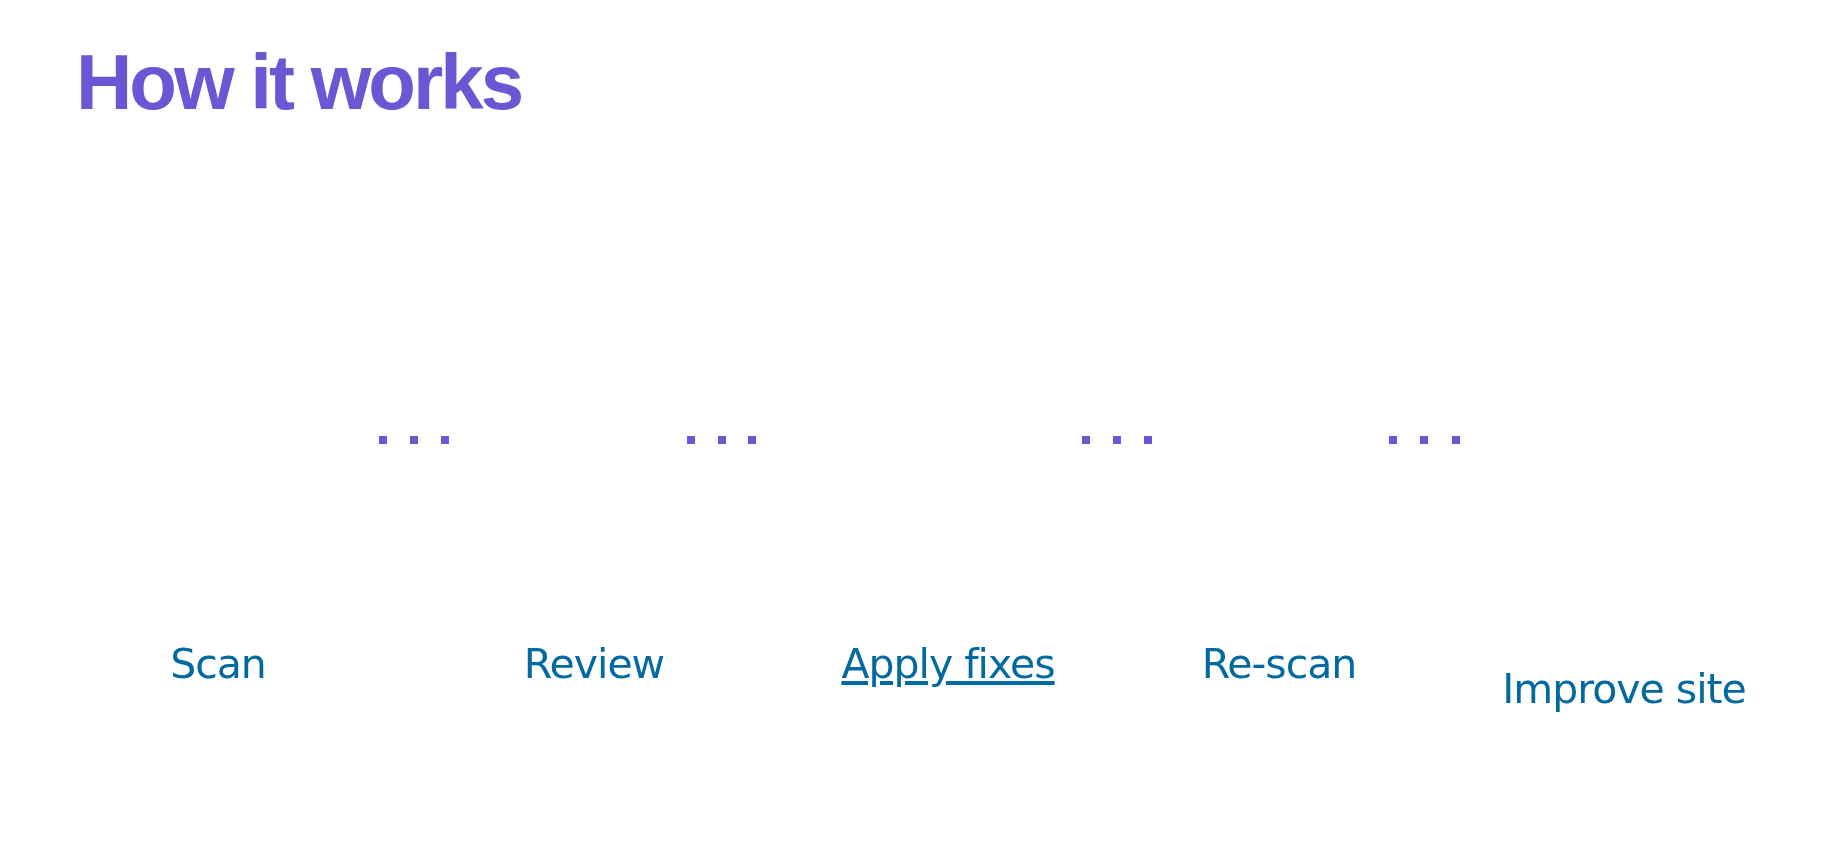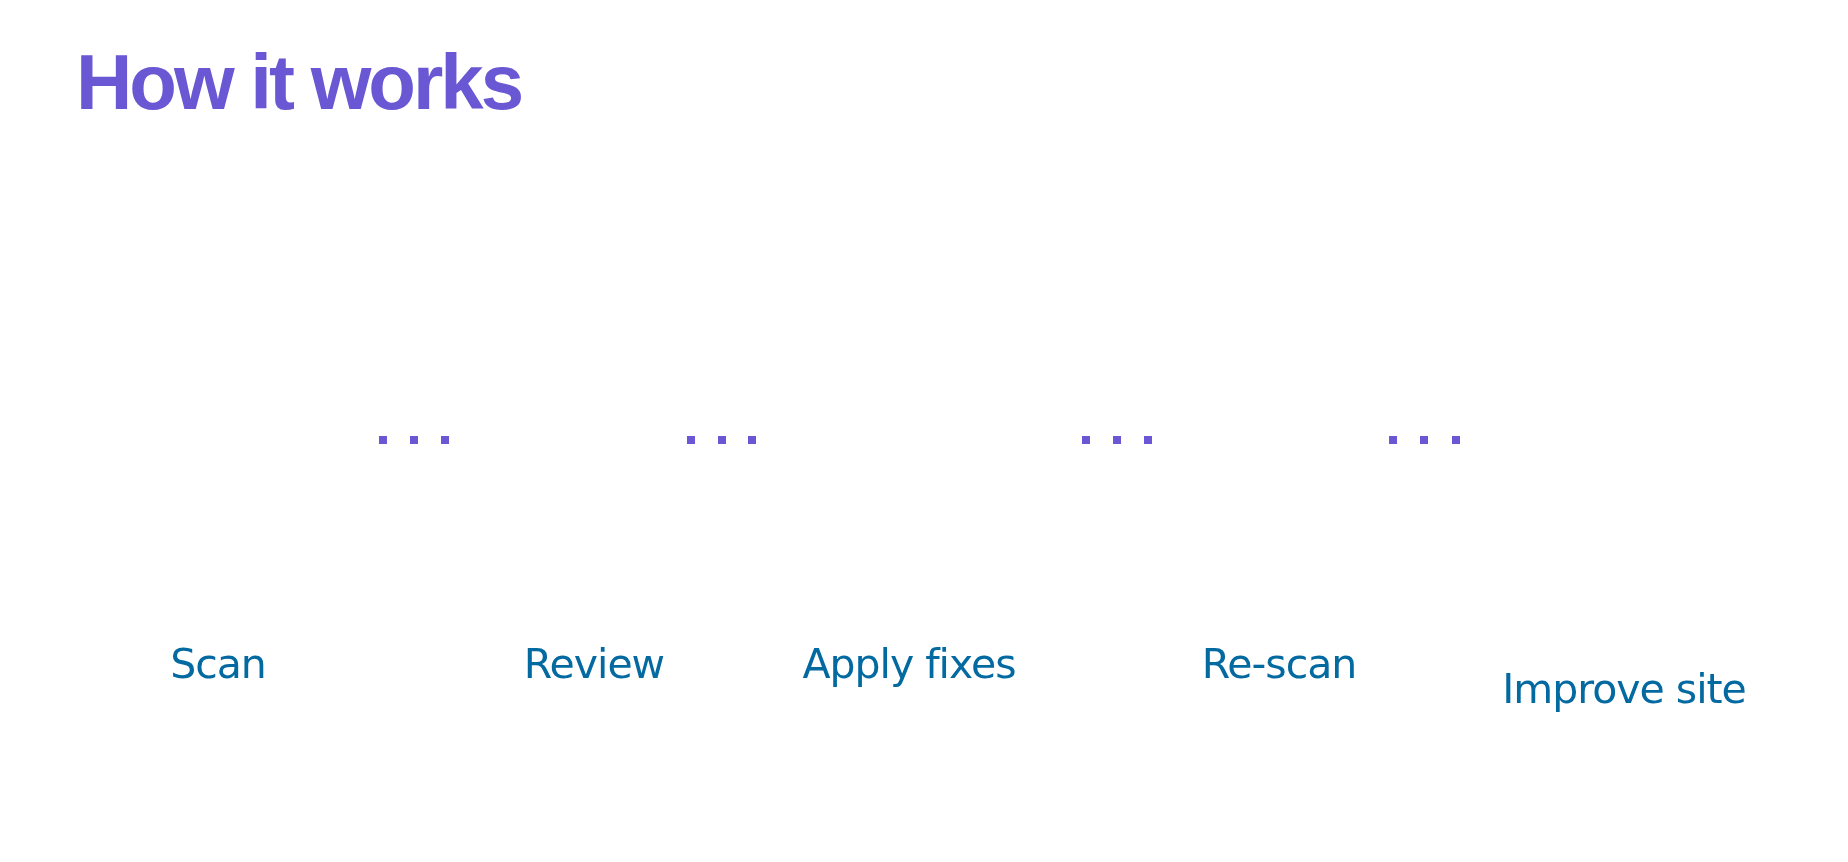--- a/index.html
+++ b/index.html
@@ -101,21 +101,21 @@
     </g>
     <g fill="none" stroke="#1e2a36" stroke-width="2.5">
       <path d="M868 413 L830 415 L818 455"></path>
       <path d="M905 412 L922 368 L965 368"></path>
       <path d="M925 452 L940 483 L985 483"></path>
       <path d="M825 470 L860 468 M827 485 L858 483 M829 500 L855 498 M830 515 L852 513 M898 518 L960 513 M898 530 L975 525 M900 542 L980 537"></path>
     </g>
     <line x1="890" y1="500" x2="878" y2="555" stroke="#a08ef2" stroke-width="9" stroke-linecap="round"></line>
     <path d="M795 580 C820 565 840 560 855 540 C865 520 872 505 880 500 C890 498 893 510 888 520 C900 525 905 545 895 560 C885 575 870 585 850 590 C835 600 830 605 825 608" fill="none" stroke="#1e2a36" stroke-width="2"></path>
   </svg>
-  <span class="label" style="left:909px;">Apply fixes</span>
+  <span class="label" style="left:948px;text-decoration:underline;">Apply fixes</span>
 </div>
 
 <div class="dot" style="left:1082px;top:436px;"></div>
 <div class="dot" style="left:1113px;top:436px;"></div>
 <div class="dot" style="left:1144px;top:436px;"></div>
 
 <div class="step" style="left:0;top:0;">
   <svg width="0" height="0">
     <g transform="translate(1280,466)">
       <path d="M-15 -95 C-5 -100 5 -100 15 -95 L70 -65 C80 -60 85 -50 85 -40 L85 35 C85 45 80 55 70 60 L15 92 C5 97 -5 97 -15 92 L-70 60 C-80 55 -85 45 -85 35 L-85 -40 C-85 -50 -80 -60 -70 -65 Z" fill="#8674de"></path>

